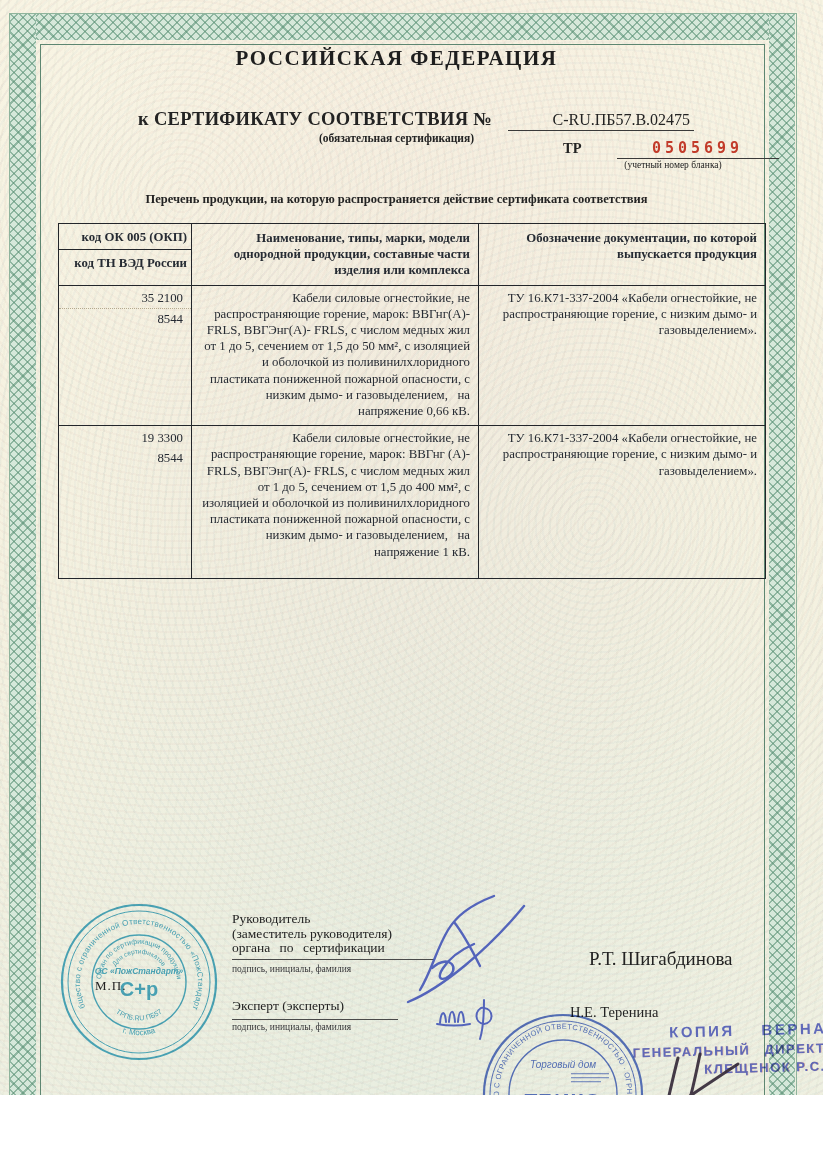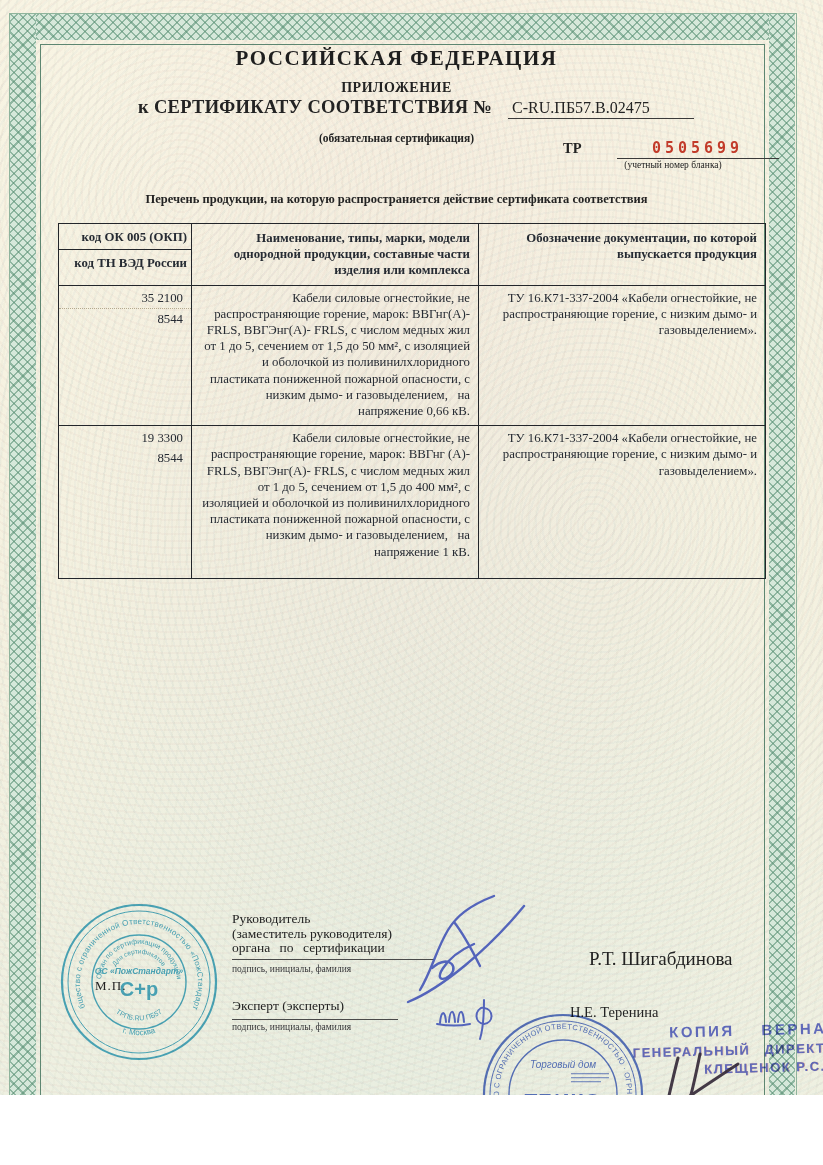--- a/index.html
+++ b/index.html
@@ -27,23 +27,23 @@
   .band.top{left:10px;top:14px;width:785px;height:26px;}
   .band.bottom{left:10px;top:1101px;width:785px;height:26px;}
   .band.left{left:10px;top:14px;width:26px;height:1113px;}
   .band.right{left:769px;top:14px;width:26px;height:1113px;}
   .frame-inner{position:absolute;left:40px;top:44px;width:723px;height:1053px;border:1px solid #5d8671;pointer-events:none;}
 
   .abs{position:absolute;}
   .ctr{left:0;right:30px;text-align:center;}
   .country{top:46px;font-size:21px;font-weight:bold;letter-spacing:1.5px;color:#1e1e1e;}
   .doctype{top:80px;font-size:14px;font-weight:bold;letter-spacing:.5px;}
-  .certrow{left:138px;top:97px;display:flex;align-items:baseline;}
+  .certrow{left:138px;top:109px;display:flex;align-items:baseline;}
   .certrow .lbl{font-size:18.5px;font-weight:bold;letter-spacing:.3px;}
-  .certrow .num{font-size:16px;min-width:178px;text-align:left;border-bottom:1.5px solid #3a3a3a;margin-left:16px;padding:0 4px 1px;}
+  .certrow .num{font-size:16px;min-width:178px;text-align:right;border-bottom:1.5px solid #3a3a3a;margin-left:16px;padding:0 4px 1px;}
   .certkind{top:132px;font-size:11.5px;font-weight:bold;}
   .trrow{left:563px;top:139px;display:flex;align-items:baseline;gap:23px;}
   .trrow .lbl{font-size:14.5px;font-weight:bold;}
   .trrow .num{min-width:158px;text-align:center;border-bottom:1.5px solid #3a3a3a;margin-left:12px;padding:0 2px 1px;
     font-family:"DejaVu Sans Mono",monospace;font-weight:bold;font-size:15px;letter-spacing:4px;color:#c23b2a;}
   .blanknote{left:592px;top:160px;width:162px;text-align:center;font-size:9.5px;}
   .annextitle{top:177px;font-size:12.5px;font-weight:bold;}
   .annexsub{top:192px;font-size:12.5px;font-weight:bold;}
 
   
@@ -87,21 +87,20 @@
 <div class="page">
 
   <div class="frame-edge"></div>
   <div class="band top"></div>
   <div class="band bottom"></div>
   <div class="band left"></div>
   <div class="band right"></div>
   <div class="frame-inner"></div>
 
   <div class="abs ctr country">РОССИЙСКАЯ ФЕДЕРАЦИЯ</div>
-  <div class="abs ctr doctype">ПРИЛОЖЕНИЕ</div>
   <div class="abs certrow">
     <span class="lbl">к СЕРТИФИКАТУ СООТВЕТСТВИЯ  №</span>
     <span class="num">С-RU.ПБ57.В.02475</span>
   </div>
   <div class="abs ctr certkind">(обязательная сертификация)</div>
   <div class="abs trrow">
     <span class="lbl">ТР</span>
     <span class="num">0505699</span>
   </div>
   <div class="abs blanknote">(учетный номер бланка)</div>

